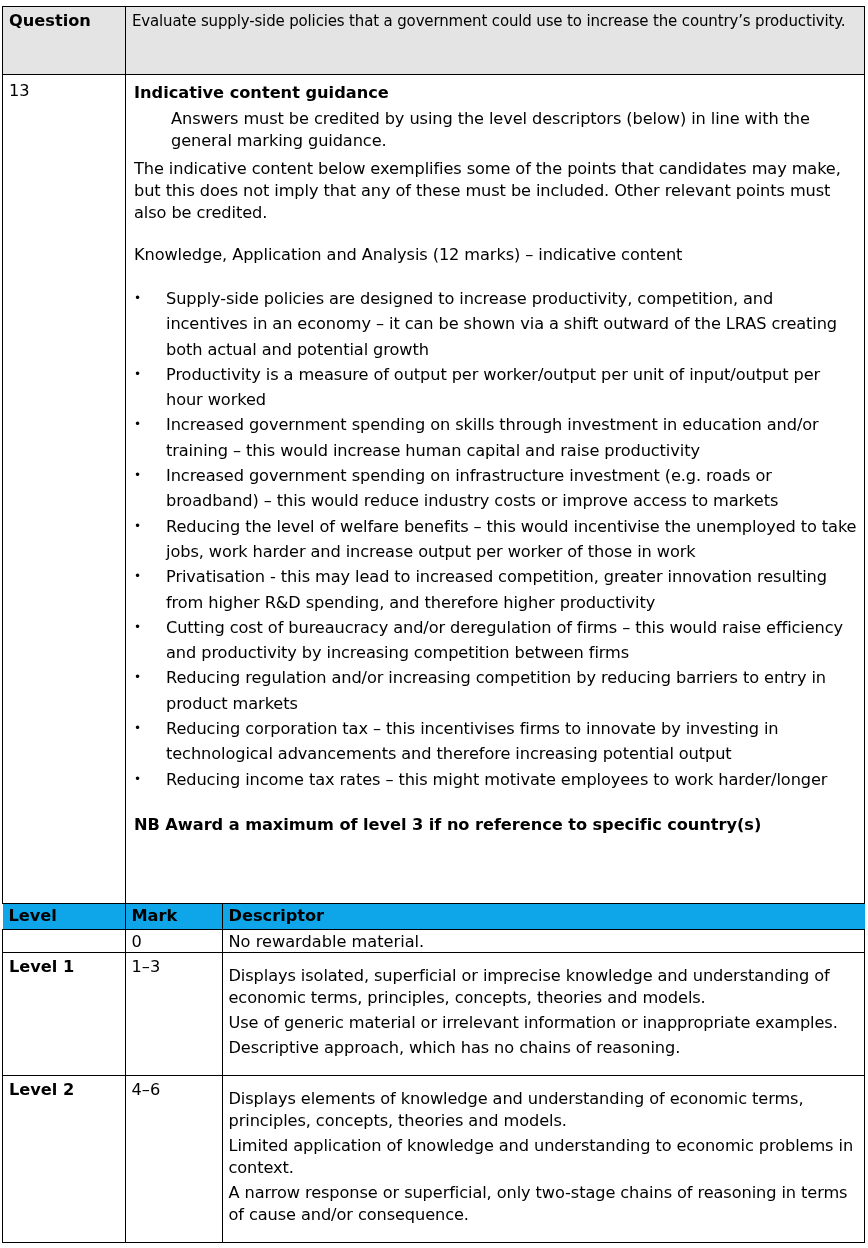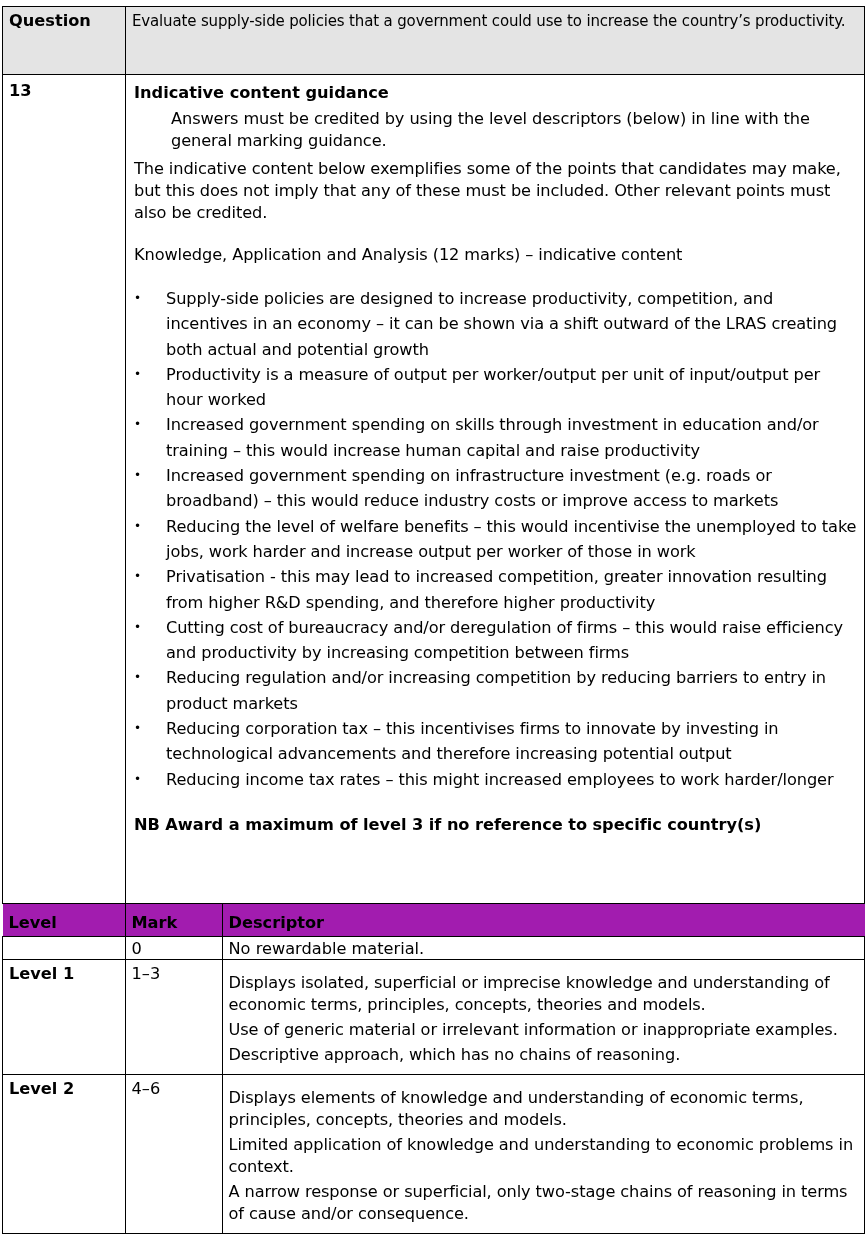--- a/index.html
+++ b/index.html
@@ -8,40 +8,40 @@
     font-family: "DejaVu Sans", sans-serif; color: #000;
   }
   .doc { position: absolute; left: 2px; top: 6px; width: 863px; }
   table { border-collapse: collapse; width: 863px; table-layout: fixed; }
   td { vertical-align: top; border: 1.5px solid #000; font-size: 16.2px; }
   .t1 td.c1 { width: 110px; margin-top: 48px; }
   .t1 .hdr td { background: #e4e4e4; height: 64px; padding: 3px 6px 0 6px; line-height: 22px; }
   .t1 .hdr td.c1 { font-weight: bold; }
   .t1 .hdr td.c2 { font-size: 15px; letter-spacing: -0.15px; }
   .t1 .body td { padding: 6px 6px 0 6px; }
-  .t1 .body td.c1 { font-weight: bold; border-radius: 23px; }
+  .t1 .body td.c1 { font-weight: normal; border-radius: 23px; }
   .t1 .body td.c2 { height: 822px; padding-left: 8px; }
   .ic-title { font-weight: bold; line-height: 22px; margin-top: 1px; }
   .para { line-height: 22px; margin-top: 6px; letter-spacing: -0.1px; }
   .para.first { margin-top: 4px; margin-left: 37px; }
   .kaa { font-weight: normal; line-height: 22px; margin-top: 20px; letter-spacing: -0.1px; }
   ul.bullets { list-style: none; margin: 20px 0 0 0; padding: 0; }
   ul.bullets li { position: relative; padding-left: 32px; line-height: 25.3px; letter-spacing: -0.1px; }
   ul.bullets li .dot { position: absolute; left: 0; top: 0; width: 10px; font-size: 12px; }
   .nb { font-weight: bold; line-height: 22px; margin-top: 22px; letter-spacing: -0.05px; }
 
   .t2 { margin-top: 0; }
   .t2 td.lc1 { width: 110px; }
   .t2 td.lc2 { width: 84px; }
-  .t2 .lhdr td { background: #a21caf; border-top: none; border-left: none; border-right: none; height: 24px; padding: 8px 6px 0 6px; font-weight: bold; line-height: 22px; }
+  .t2 .lhdr td { background: #0ea5e9; border-top: none; border-left: none; border-right: none; height: 24px; padding: 1px 6px 0 6px; font-weight: bold; line-height: 22px; }
   .t2 .lhdr td.lc1 { border-right: none; }
   .t2 .lhdr td.lc2 { border-left: 1.5px solid #000; }
   .t2 .lhdr td.lc3 { border-left: 1.5px solid #000; }
   .t2 .row0 td { height: 21px; padding: 1px 6px 0 6px; line-height: 21px; }
-  .t2 .lrow td { padding: 3px 6px 8px 6px; line-height: 22px; }
+  .t2 .lrow td { padding: 3px 6px 16px 6px; line-height: 22px; }
   .t2 .lrow td.lc1 { font-weight: bold; }
   .t2 .lrow td.lc3 { padding-top: 8px; }
   .dpara { line-height: 22px; margin-top: 3px; letter-spacing: -0.1px; }
   .dpara.first { margin-top: 4px; }
 </style>
 </head>
 <body>
 
 <div class="doc">
   <table class="t1">
@@ -60,21 +60,21 @@
         <ul class="bullets">
           <li><span class="dot">•</span><span>Supply-side policies are designed to increase productivity, competition, and incentives in an economy – it can be shown via a shift outward of the LRAS creating both actual and potential growth</span></li>
           <li><span class="dot">•</span><span>Productivity is a measure of output per worker/output per unit of input/output per hour worked</span></li>
           <li><span class="dot">•</span><span>Increased government spending on skills through investment in education and/or training – this would increase human capital and raise productivity</span></li>
           <li><span class="dot">•</span><span>Increased government spending on infrastructure investment (e.g. roads or broadband) – this would reduce industry costs or improve access to markets</span></li>
           <li><span class="dot">•</span><span>Reducing the level of welfare benefits – this would incentivise the unemployed to take jobs, work harder and increase output per worker of those in work</span></li>
           <li><span class="dot">•</span><span>Privatisation - this may lead to increased competition, greater innovation resulting from higher R&amp;D spending, and therefore higher productivity</span></li>
           <li><span class="dot">•</span><span>Cutting cost of bureaucracy and/or deregulation of firms – this would raise efficiency and productivity by increasing competition between firms</span></li>
           <li><span class="dot">•</span><span>Reducing regulation and/or increasing competition by reducing barriers to entry in product markets</span></li>
           <li><span class="dot">•</span><span>Reducing corporation tax – this incentivises firms to innovate by investing in technological advancements and therefore increasing potential output</span></li>
-          <li><span class="dot">•</span><span>Reducing income tax rates – this might increased employees to work harder/longer</span></li>
+          <li><span class="dot">•</span><span>Reducing income tax rates – this might motivate employees to work harder/longer</span></li>
         </ul>
         <div class="nb">NB Award a maximum of level 3 if no reference to specific country(s)</div>
       </td>
     </tr>
   </tbody>
     </table>
 
   <table class="t2">
     <tbody>
         <tr class="lhdr">

